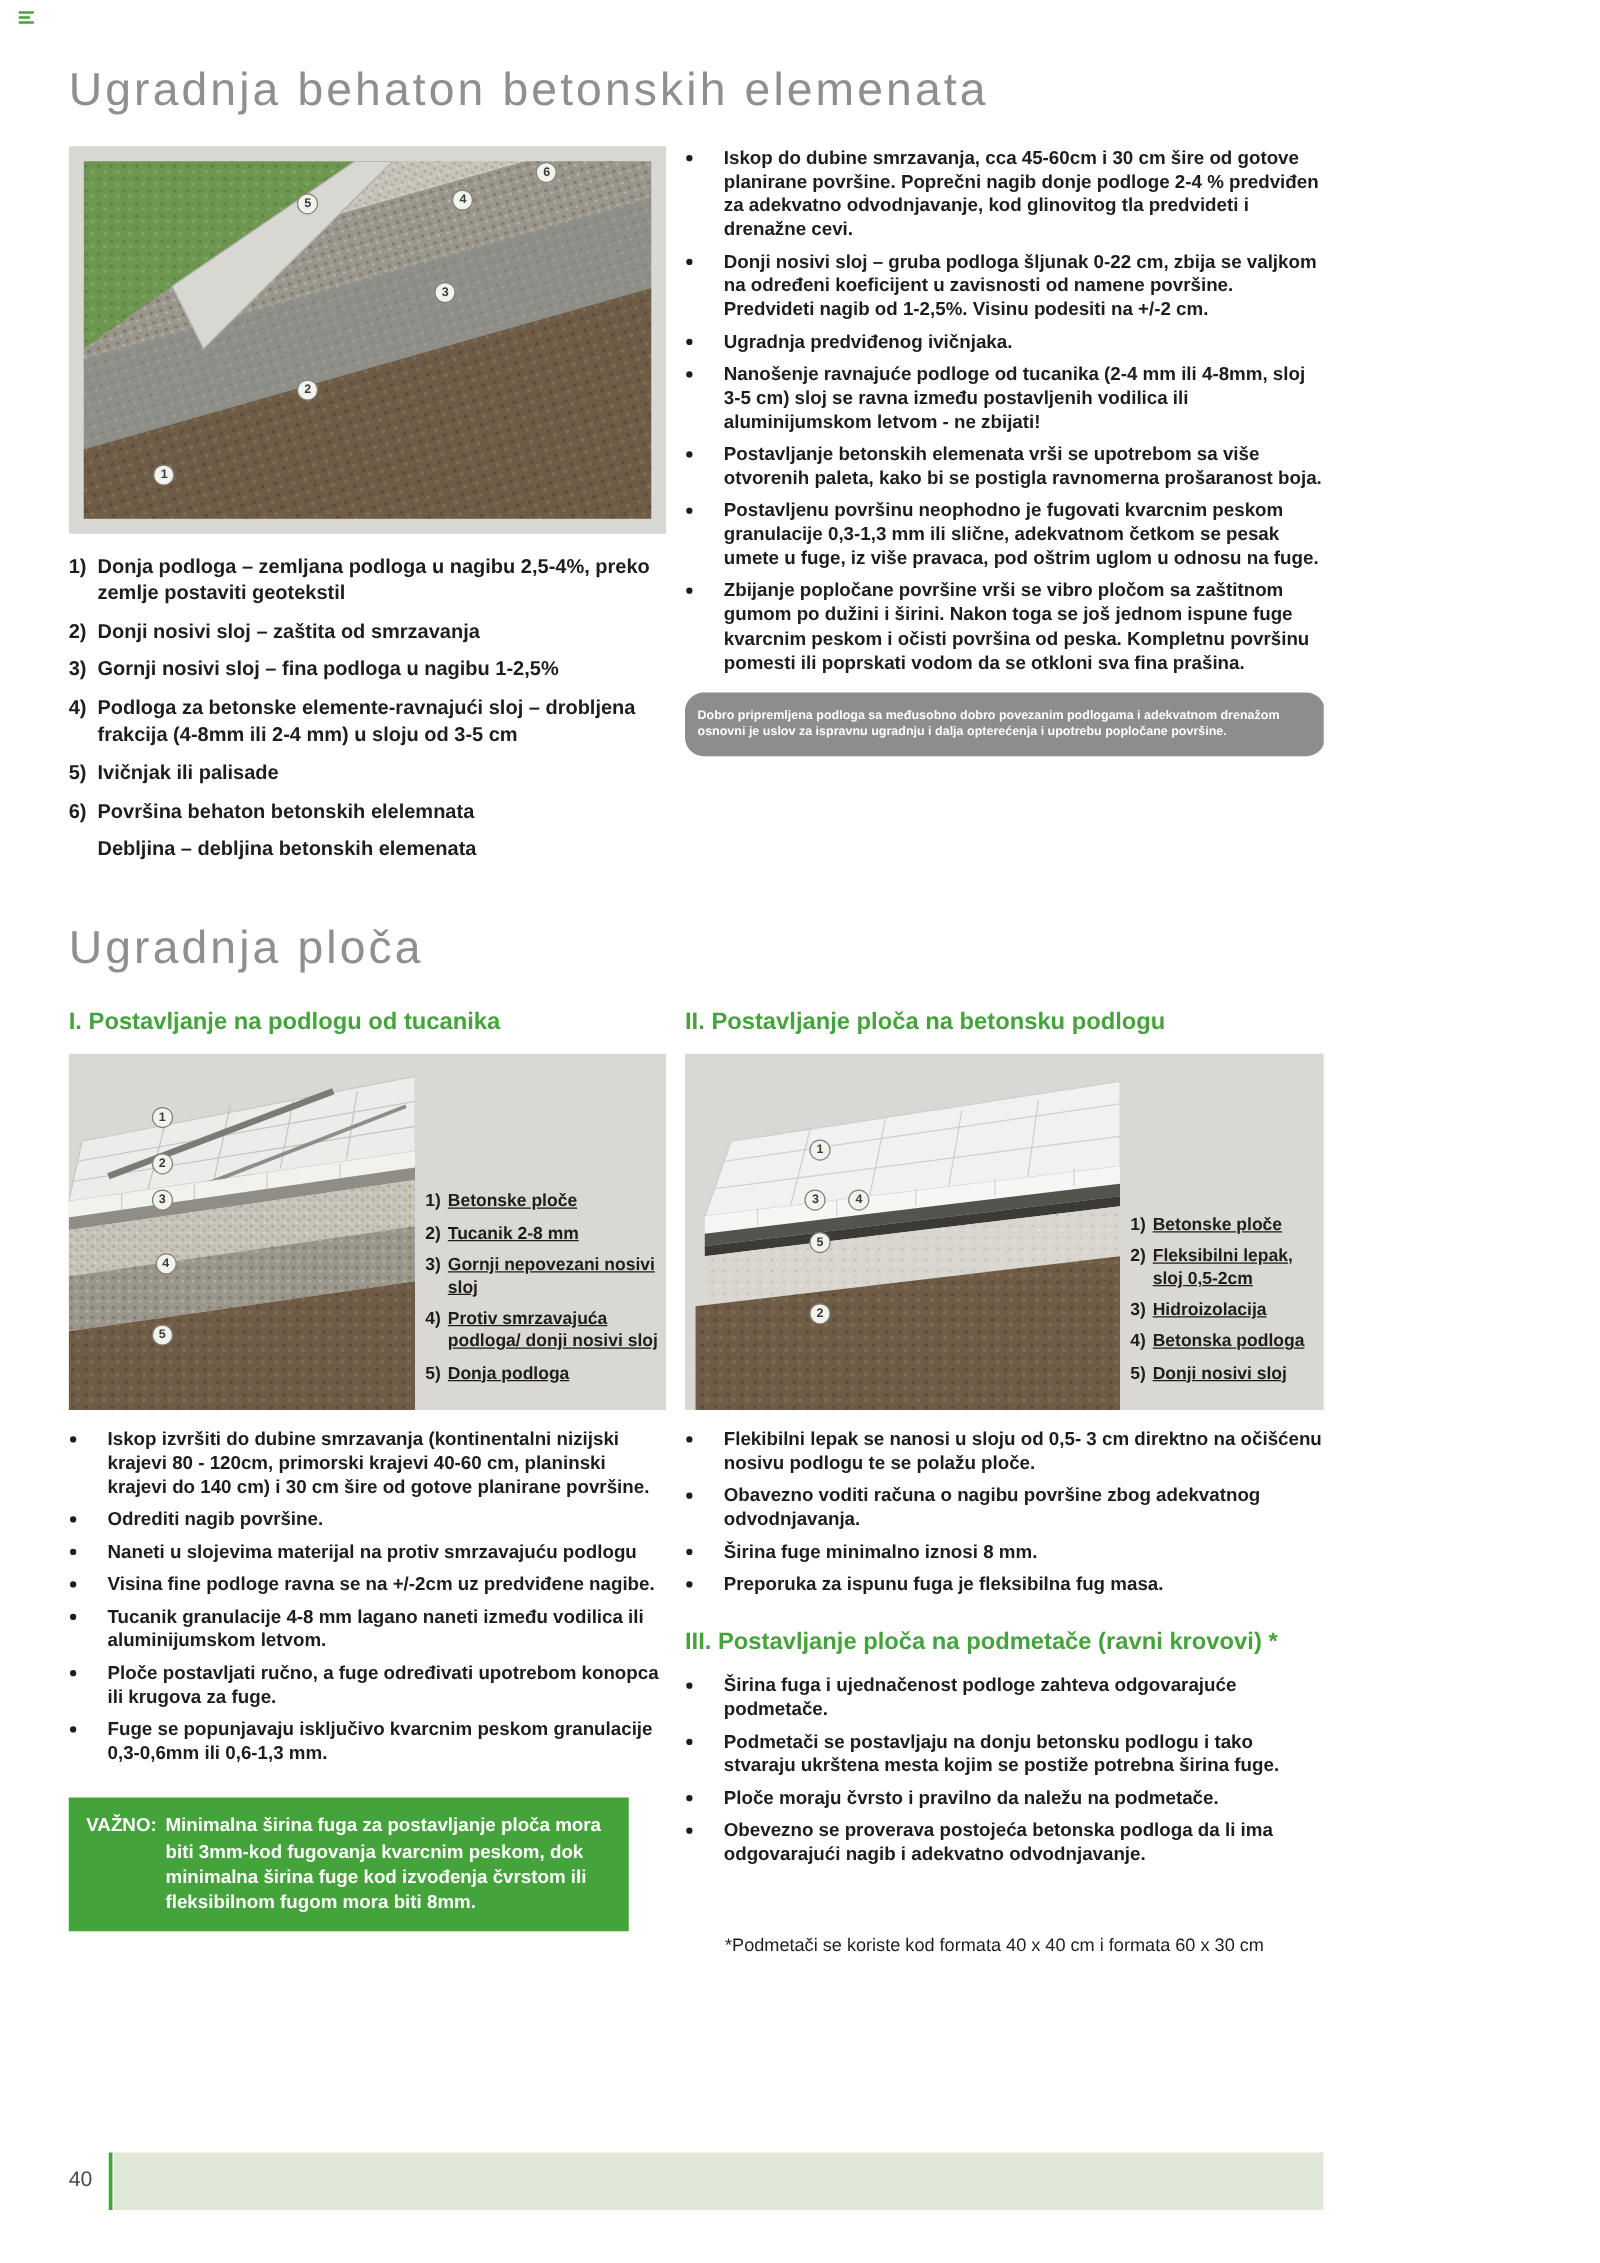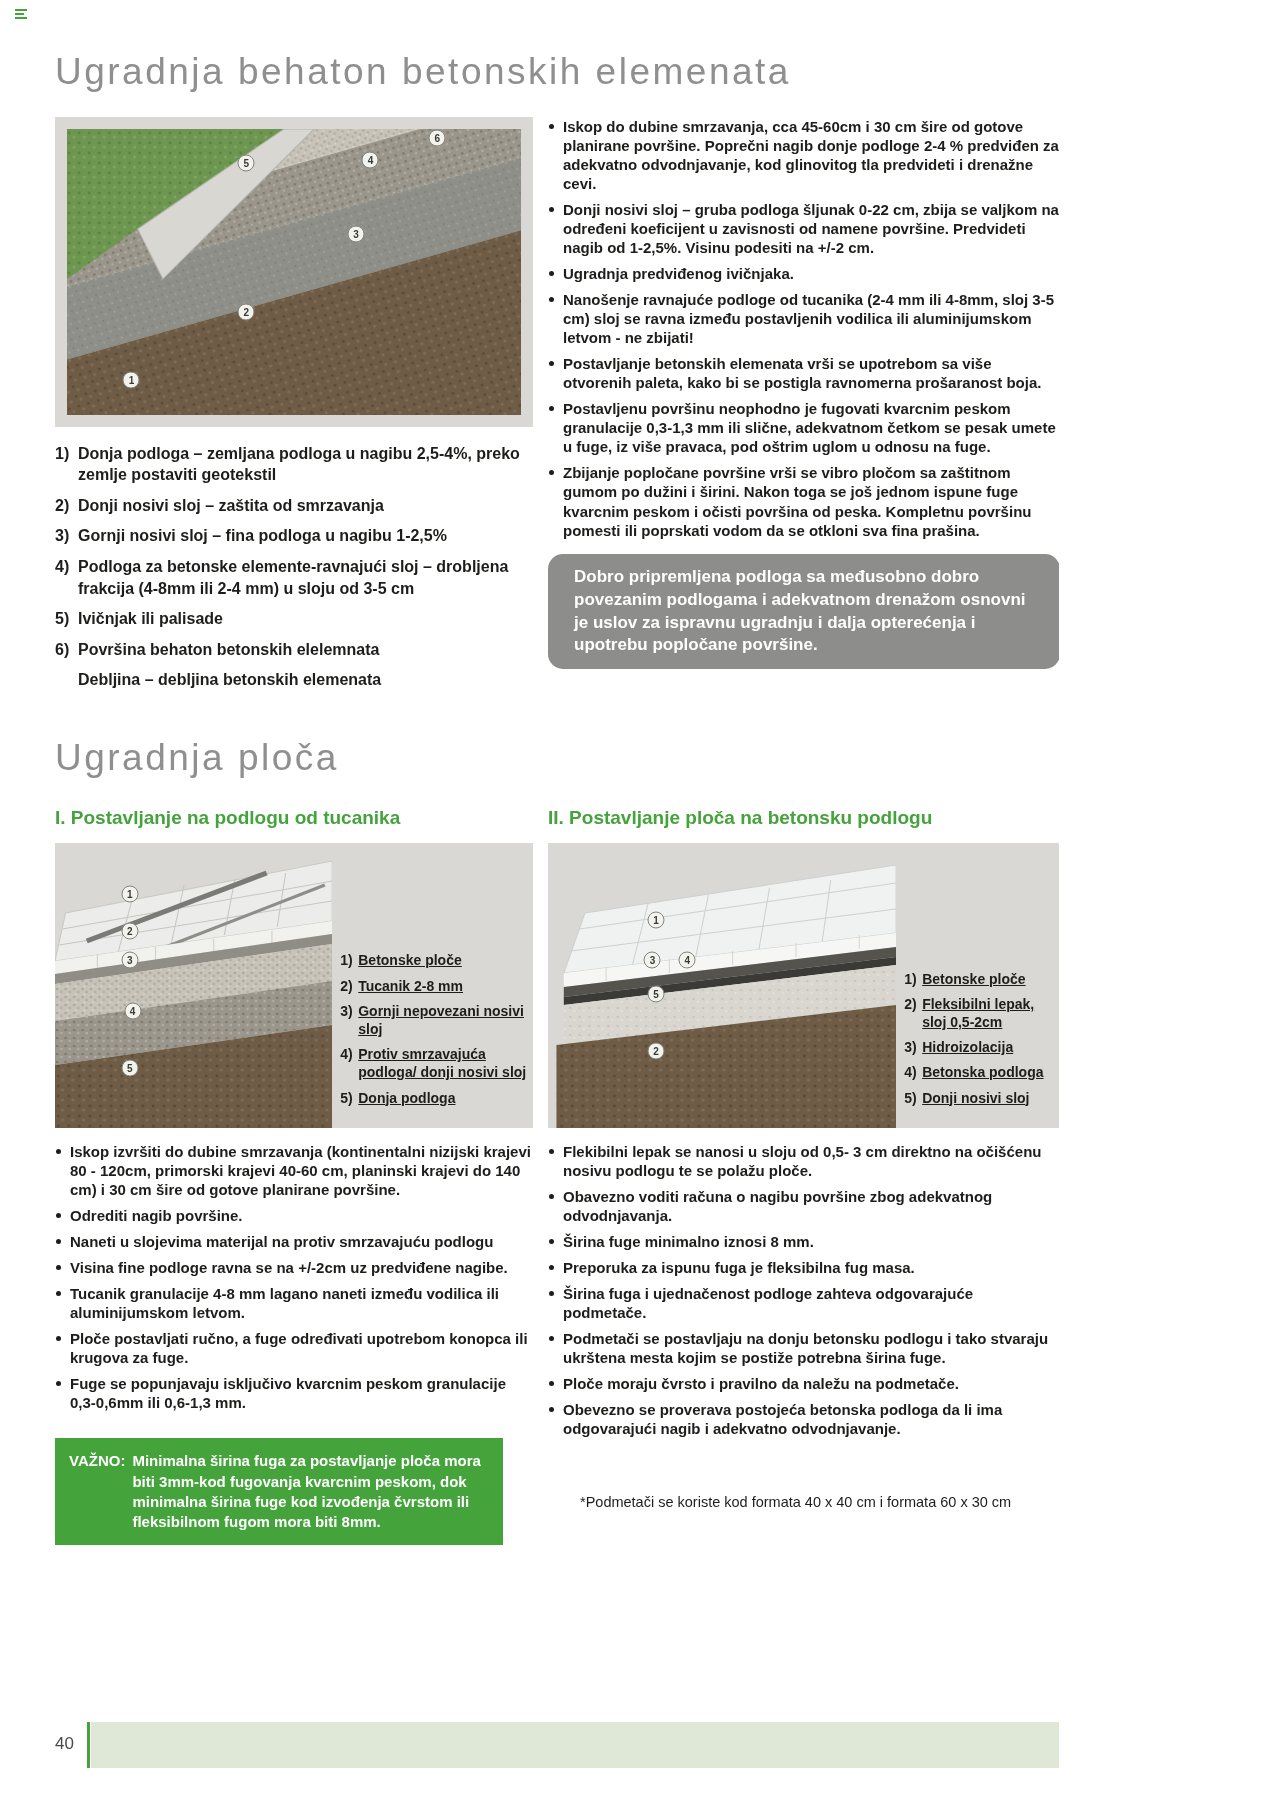--- a/index.html
+++ b/index.html
@@ -50,27 +50,27 @@
   .legend .num { width:23px; flex:none; }
   .legend .txt { flex:1; }
 
   .mini-legend { margin:0; padding:0; list-style:none; font-size:14px; font-weight:bold; }
   .mini-legend li { display:flex; line-height:1.3; margin-bottom:7px; }
   .mini-legend .num { width:18px; flex:none; }
   .mini-legend .txt { flex:1;text-decoration:underline; }
 
   
   ul.bullets { list-style:none; margin:0; padding:0; font-size:15px; font-weight:bold; line-height:1.27; }
-  ul.bullets li { display:flex; margin-bottom:7px; }
+  ul.bullets li { display:flex; margin-bottom:7px;gap:16px; }
   ul.bullets .dot { width:5px; height:5px; border-radius:50%; background:#1d1d1b; flex:none; margin:7px 9px 0 1px; }
   ul.bullets .txt { flex:1; }
 
   .graybox {
     margin-top:14px; background:#8d8d8c; color:#ffffff; font-weight:bold;
-    font-size:17px; line-height:1.35; padding:12px 26px;border-radius:15px;
+    font-size:10px; line-height:1.35; padding:12px 10px;border-radius:15px;
   }
 
   h3.green { color:#45a33c; font-size:19px; font-weight:bold; margin:0 0 14px 0; }
   .heads { margin-bottom:0; align-items:end; }
   .bullets-row { margin-top:14px; }
 
   .greenbox {
     margin-top:26px; margin-right:30px; background:#45a33c; color:#ffffff;
     font-weight:bold; font-size:15px; line-height:1.35; padding:13px 14px;
     display:flex;
@@ -425,20 +425,21 @@
           </li>
             <li>
             <span class="dot"></span>
             <span class="txt">Širina fuge minimalno iznosi 8 mm.</span>
           </li>
             <li>
             <span class="dot"></span>
             <span class="txt">Preporuka za ispunu fuga je fleksibilna fug masa.</span>
           </li>
           </ul>
+        <h3 class="green sub">III. Postavljanje ploča na podmetače (ravni krovovi) *</h3>
         <ul class="bullets">
 
         <li>
             <span class="dot"></span>
             <span class="txt">Širina fuga i ujednačenost podloge zahteva odgovarajuće podmetače.</span>
           </li>
             <li>
             <span class="dot"></span>
             <span class="txt">Podmetači se postavljaju na donju betonsku podlogu i tako stvaraju ukrštena mesta kojim se postiže potrebna širina fuge.</span>
           </li>

